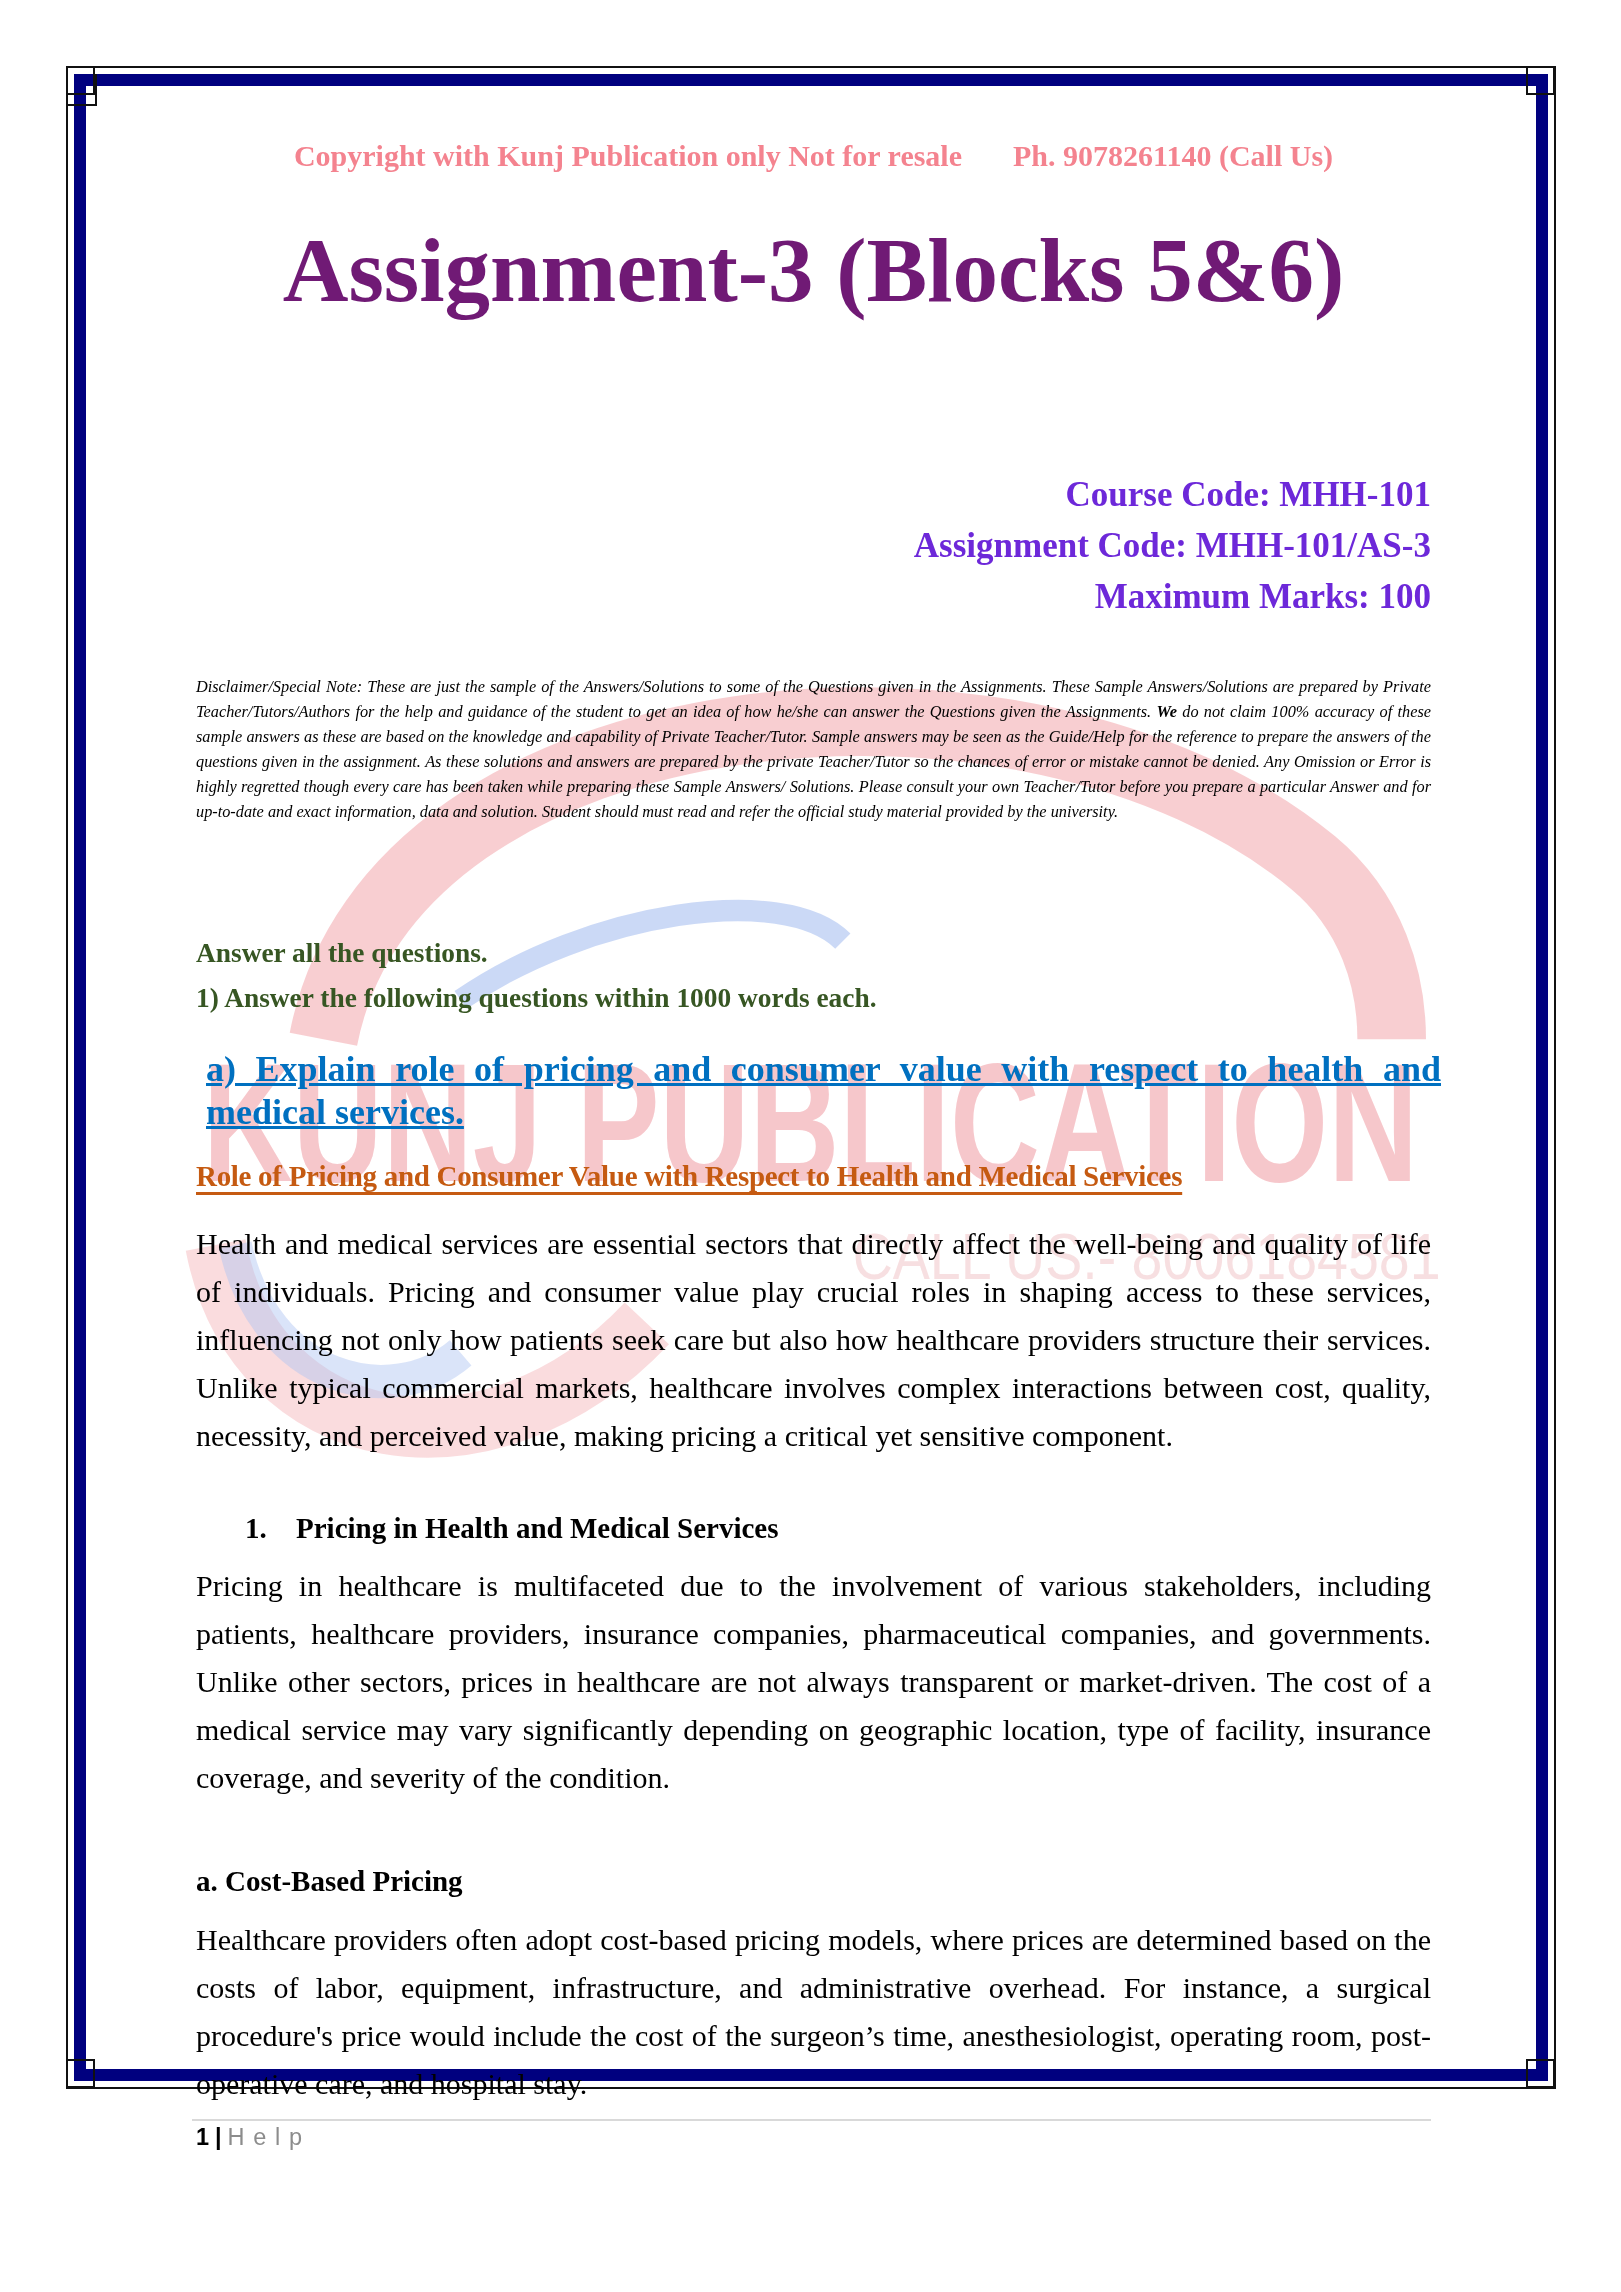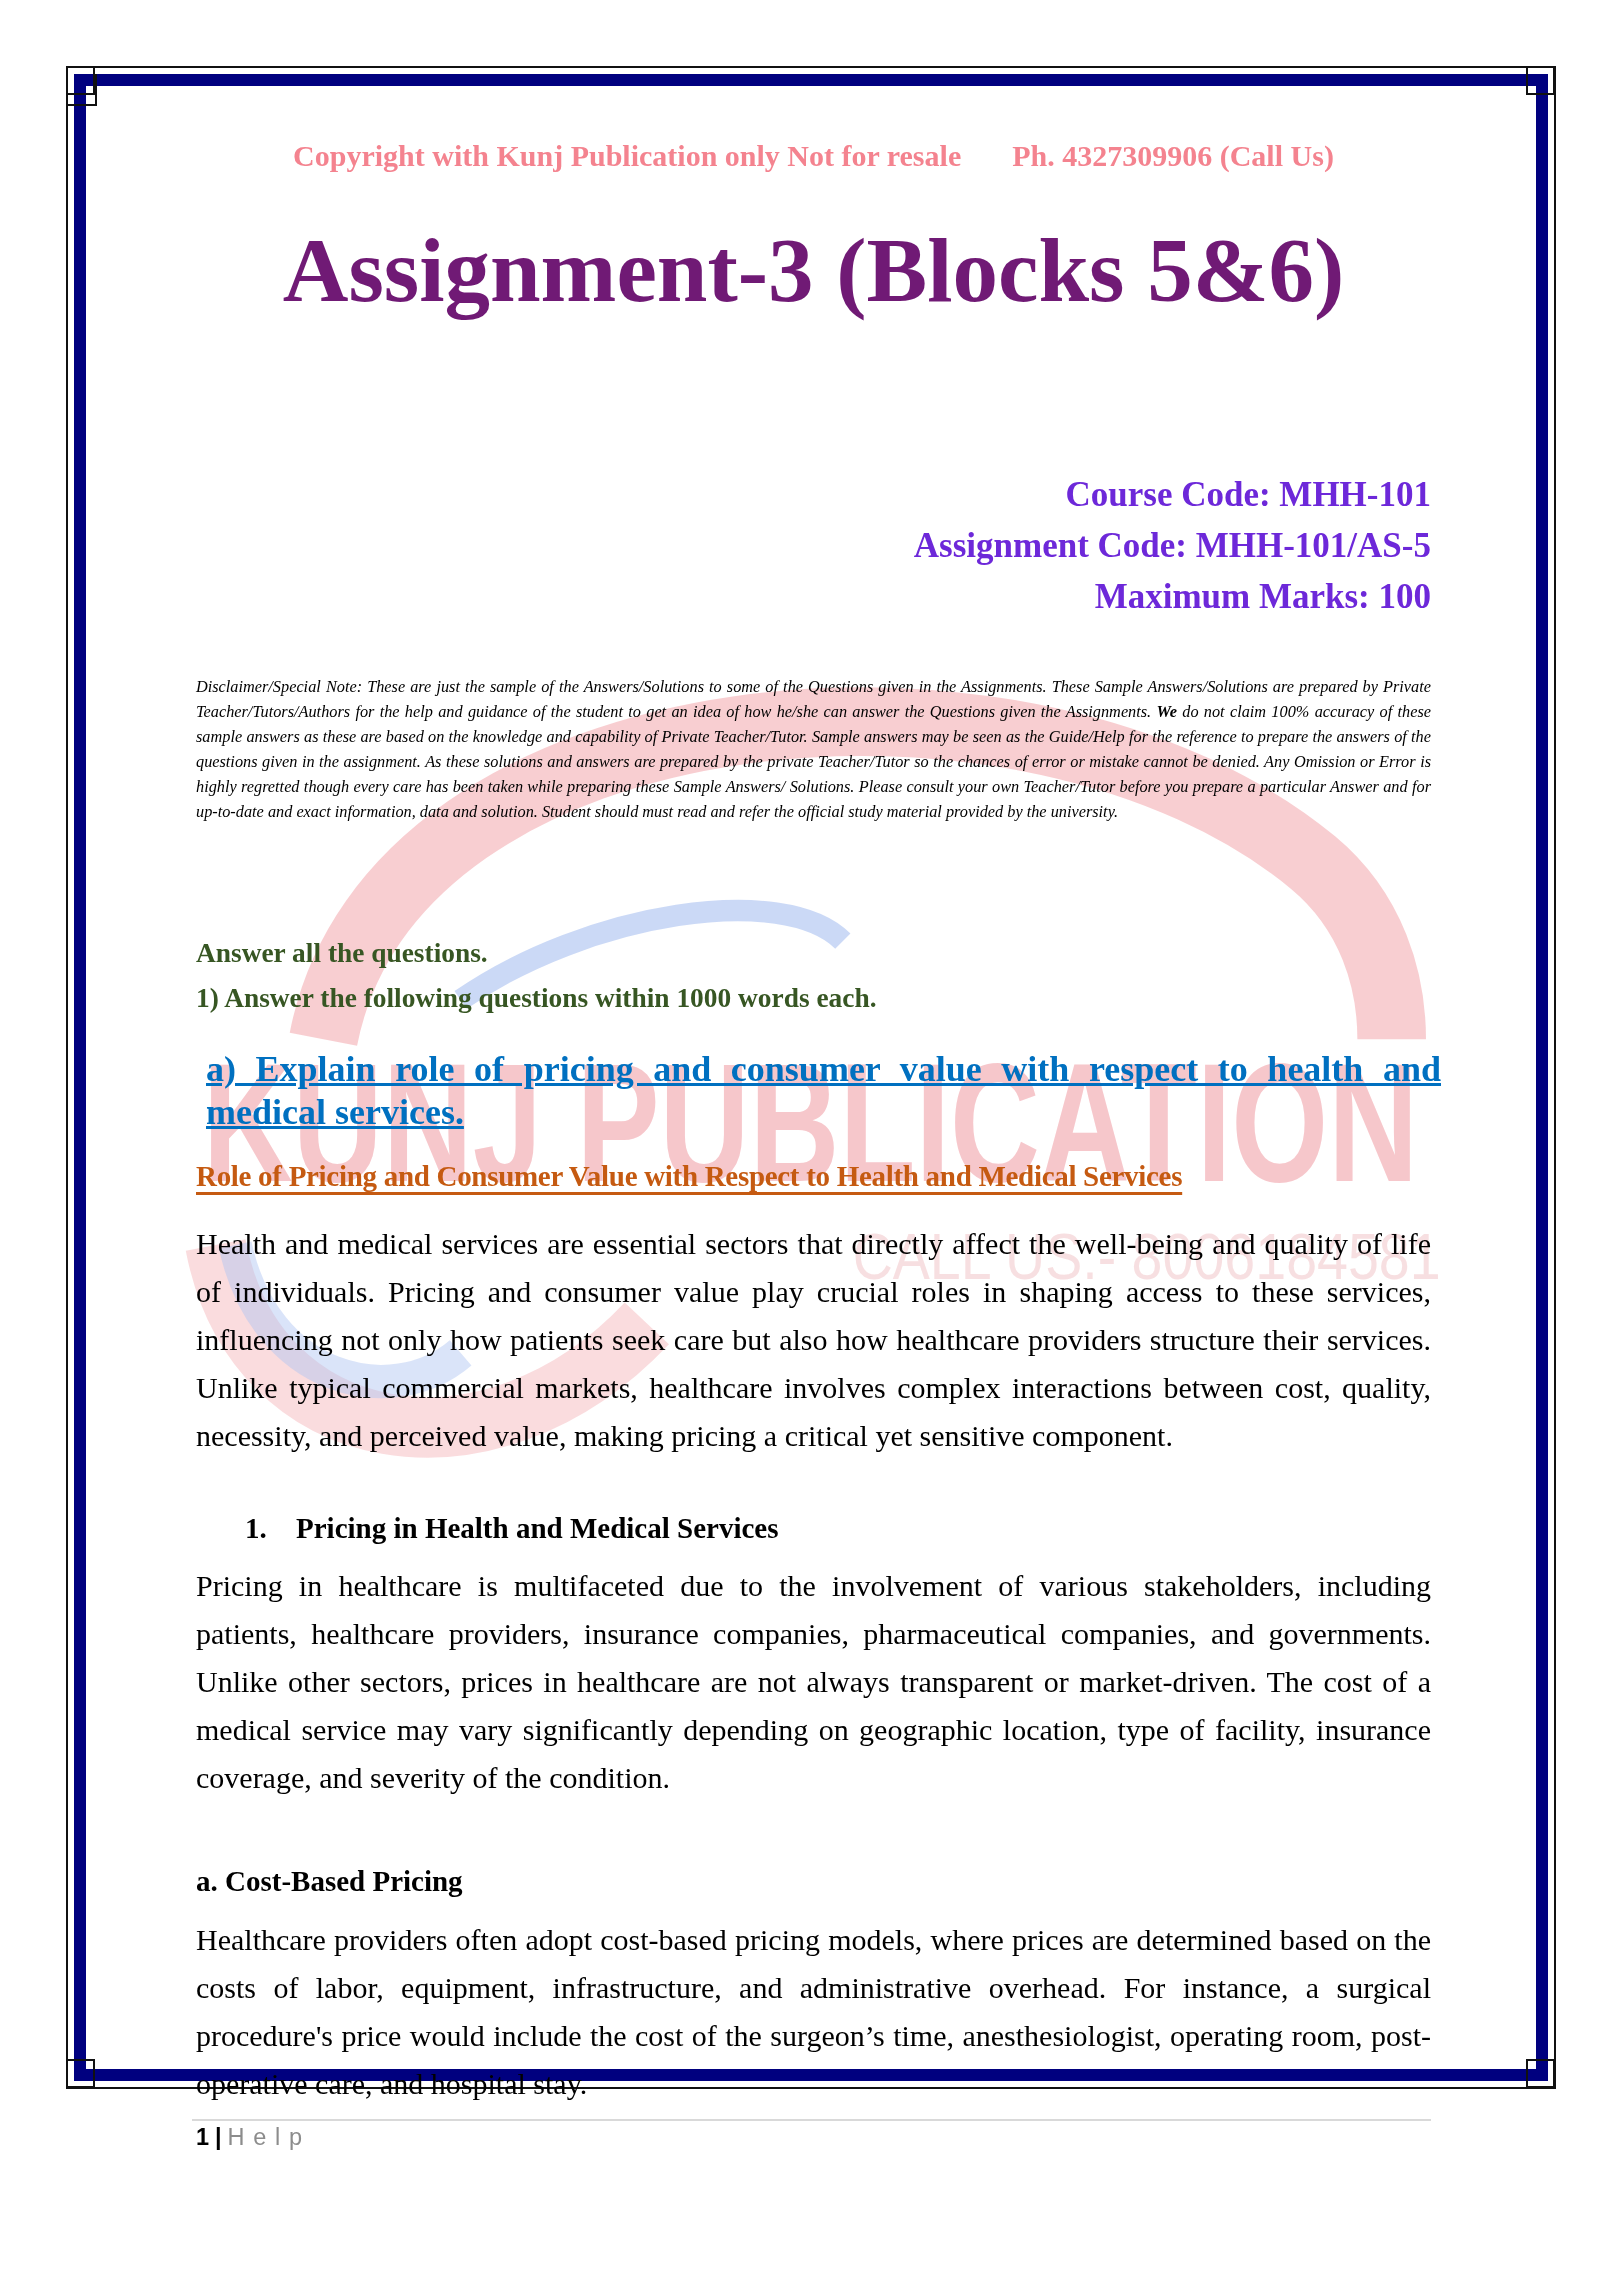--- a/index.html
+++ b/index.html
@@ -71,28 +71,28 @@
 <div class="border-navy"></div>
 <div class="corner" style="left:66px;top:66px;"></div>
 <div class="corner b" style="left:66px;top:74px;width:31px;height:32px;border-top:none;"></div>
 <div class="corner" style="left:1526px;top:66px;"></div>
 <div class="corner" style="left:66px;top:2059px;"></div>
 <div class="corner" style="left:1526px;top:2059px;"></div>
 
 <div class="content">
 
   <div class="copyright">
-    <span>Copyright with Kunj Publication only Not for resale</span><span class="gap"></span><span>Ph. 4327309906 (Call Us)</span>
+    <span>Copyright with Kunj Publication only Not for resale</span><span class="gap"></span><span>Ph. 9078261140 (Call Us)</span>
   </div>
 
   <div class="title">Assignment-3 (Blocks 5&amp;6)</div>
 
   <div class="codes">
     <div>Course Code: MHH-101</div>
-    <div>Assignment Code: MHH-101/AS-5</div>
+    <div>Assignment Code: MHH-101/AS-3</div>
     <div>Maximum Marks: 100</div>
   </div>
 
   <div class="disclaimer"><span>Disclaimer/Special Note: These are just the sample of the Answers/Solutions to some of the Questions given in the Assignments. These Sample Answers/Solutions are prepared by Private Teacher/Tutors/Authors for the help and guidance of the student to get an idea of how he/she can answer the Questions given the Assignments. </span><b>We</b><span> do not claim 100% accuracy of these sample answers as these are based on the knowledge and capability of Private Teacher/Tutor. Sample answers may be seen as the Guide/Help for the reference to prepare the answers of the questions given in the assignment. As these solutions and answers are prepared by the private Teacher/Tutor so the chances of error or mistake cannot be denied. Any Omission or Error is highly regretted though every care has been taken while preparing these Sample Answers/ Solutions. Please consult your own Teacher/Tutor before you prepare a particular Answer and for up-to-date and exact information, data and solution. Student should must read and refer the official study material provided by the university.</span></div>
 
   <div class="green" style="top:938px;">Answer all the questions.</div>
   <div class="green" style="top:983px;">1) Answer the following questions within 1000 words each.</div>
 
   <div class="question">a) Explain role of pricing and consumer value with respect to health and medical services.</div>
 

